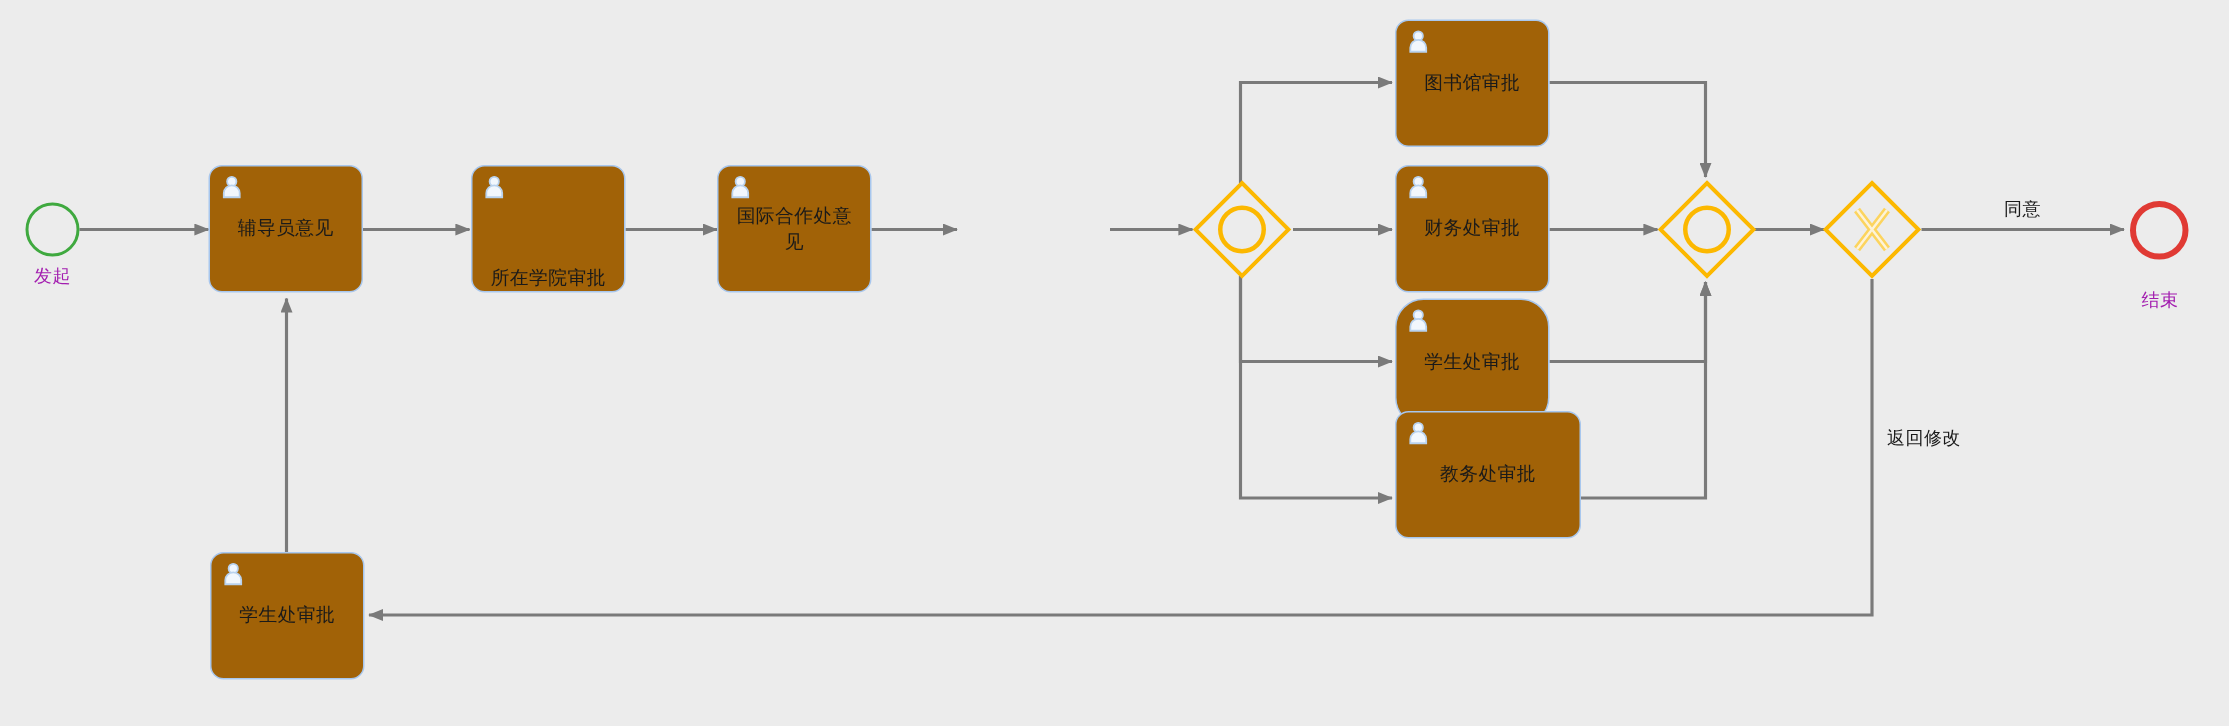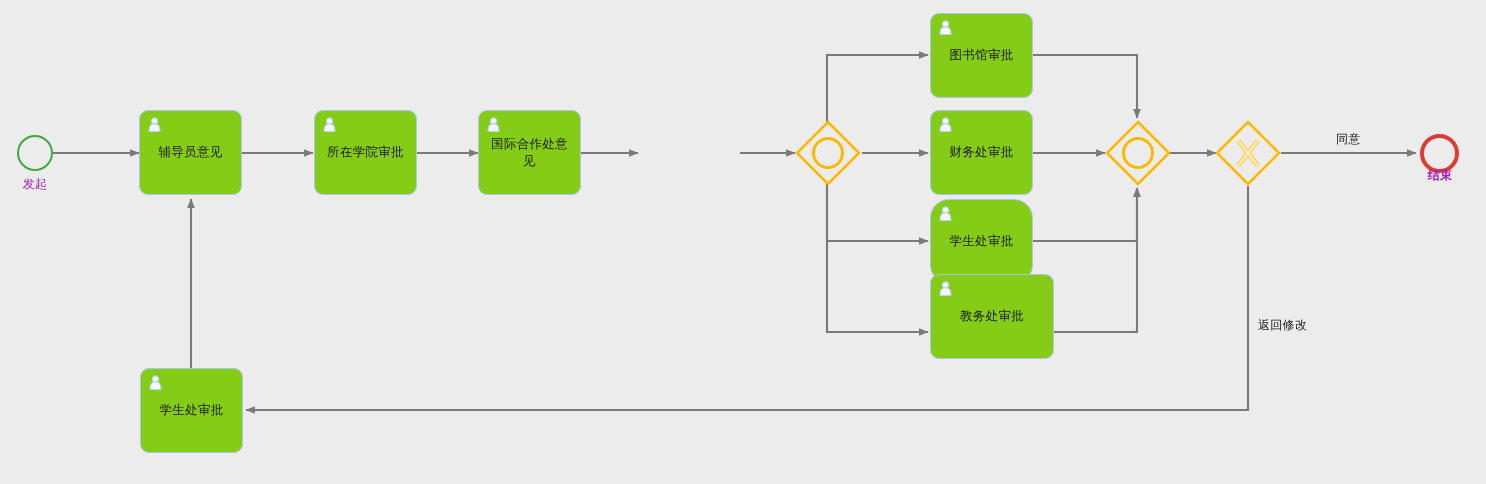--- a/index.html
+++ b/index.html
@@ -21,21 +21,21 @@
     position: absolute;
     left: 0;
     top: 0;
     width: 1486px;
     height: 484px;
   }
   
   .task {
     position: absolute;
     box-sizing: border-box;
-    background: #84cc16;
+    background: #a16207;
     border: 1.6px solid #a8c7ee;
     border-radius: 9px;
     display: flex;
     align-items: center;
     justify-content: center;
   }
   .task-label {
     font-size: 12.5px;
     color: #1a1a1a;
     text-align: center;
@@ -140,21 +140,21 @@
   <div class="task" style="left:139px; top:110px; width:103px; height:85px;">
     <span class="user-icon">
       <svg viewBox="0 0 17 17" width="17" height="17" xmlns="http://www.w3.org/2000/svg">
         <circle cx="8.5" cy="5" r="3.1" fill="#f2f7fd" stroke="#b9d2ee" stroke-width="1.2"></circle>
         <path d="M3.2,15.5 v-2.6 a5.3,5.3 0 0 1 10.6,0 v2.6 z" fill="#f2f7fd" stroke="#b9d2ee" stroke-width="1.2"></path>
       </svg>
     </span>
     <span class="task-label">辅导员意见</span>
   </div>
 
-  <div class="task" style="left:314px; top:110px; width:103px; height:85px;">
+  <div class="task" style="left:314px; top:110px; width:103px; height:85px;align-items:flex-end;">
     <span class="user-icon">
       <svg viewBox="0 0 17 17" width="17" height="17" xmlns="http://www.w3.org/2000/svg">
         <circle cx="8.5" cy="5" r="3.1" fill="#f2f7fd" stroke="#b9d2ee" stroke-width="1.2"></circle>
         <path d="M3.2,15.5 v-2.6 a5.3,5.3 0 0 1 10.6,0 v2.6 z" fill="#f2f7fd" stroke="#b9d2ee" stroke-width="1.2"></path>
       </svg>
     </span>
     <span class="task-label">所在学院审批</span>
   </div>
 
   <div class="task" style="left:478px; top:110px; width:103px; height:85px;">
@@ -234,18 +234,18 @@
 
   <div class="gateway" style="left:1214px; top:119px; width:68px; height:68px;">
     <svg width="68" height="68" viewBox="0 0 68 68" xmlns="http://www.w3.org/2000/svg">
       <path d="M34,3 L65,34 L34,65 L3,34 z" fill="none" stroke="#fcb800" stroke-width="2.6"></path>
       <path d="M24,21 L44,47 M44,21 L24,47" fill="none" stroke="#fcd45e" stroke-width="5"></path>
       <path d="M24,21 L44,47 M44,21 L24,47" fill="none" stroke="#fdf3d8" stroke-width="1.6"></path>
     </svg>
   </div>
 
   <div class="event end" style="left:1420px; top:134px; width:39px; height:39px;"></div>
-  <div class="event-label" style="left:1405px; top:167px; width:70px;font-weight:bold;">结束</div>
+  <div class="event-label" style="left:1405px; top:192px; width:70px;">结束</div>
 
   <div class="edge-label" style="left:1336px; top:131px;">同意</div>
-  <div class="edge-label" style="left:1258px; top:284px;margin-top:33px;">返回修改</div>
+  <div class="edge-label" style="left:1258px; top:284px;">返回修改</div>
 
 </div>
 
 </body></html>

